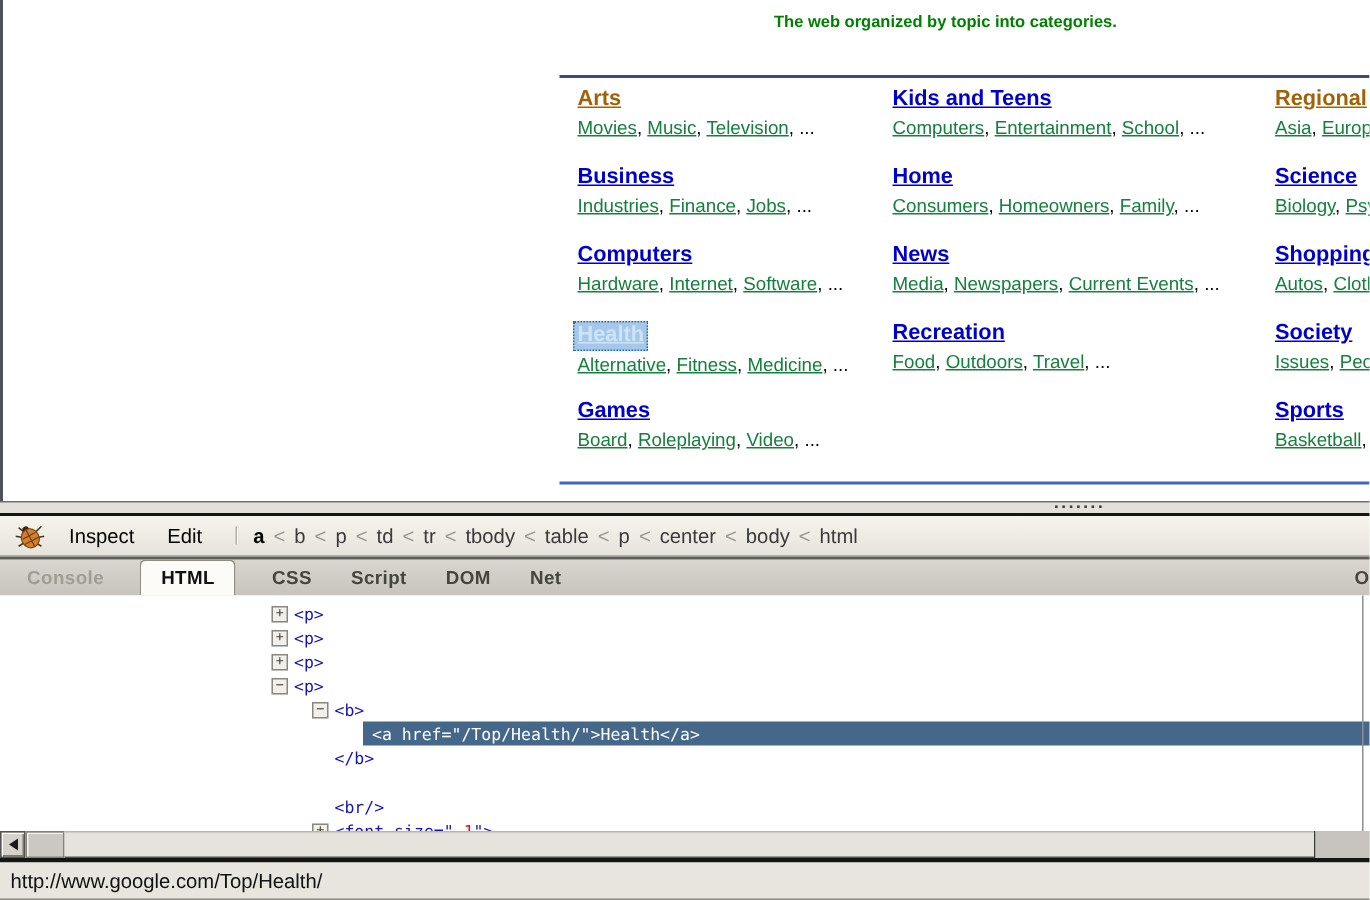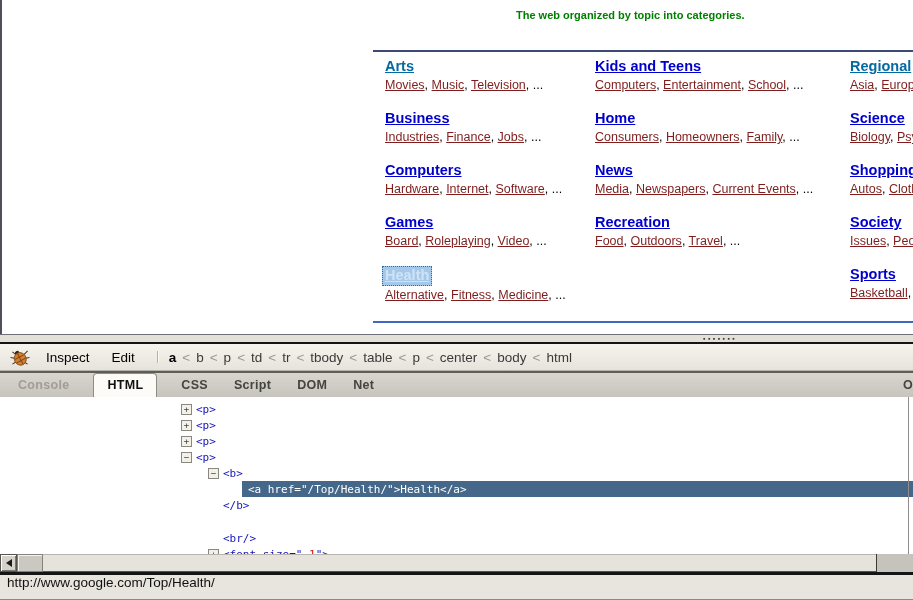--- a/index.html
+++ b/index.html
@@ -12,24 +12,24 @@
   .dir-hr{position:absolute;left:373px;width:540px;height:2px;}
   #hr-top{top:50px;background:#3e4a75;}
   #hr-bottom{top:321px;background:#3f66c4;}
   .dir-col{position:absolute;top:58px;}
   #dir-col-0{left:385px;width:210px;}
   #dir-col-1{left:595px;width:255px;}
   #dir-col-2{left:850px;width:220px;}
   .cat{height:35px;margin-bottom:17px;}
   .cat-h{display:block;height:18px;font-size:14.5px;font-weight:bold;color:#0000cc;
          text-decoration:underline;cursor:pointer;width:max-content;}
-  .cat-h.visited{color:#0369a1;}
+  .cat-h.visited{color:#a16207;}
   .cat-h.inspected{background:#a5c8ea;border:1px dotted #2e6bb0;color:#cfe3f6;padding:0 2px;margin-left:-3px;}
   .cat-s{font-size:12.5px;line-height:15px;margin-top:2px;color:#000;white-space:nowrap;}
-  .sub-link{color:#7f1d1d;text-decoration:underline;cursor:pointer;}
+  .sub-link{color:#15803d;text-decoration:underline;cursor:pointer;}
   .sep,.more{color:#000;}
   
   #splitter{position:absolute;left:0;top:334px;width:913px;height:8px;background:#e3e0d9;border-top:1px solid #70707a;box-sizing:border-box;}
   #splitter-dots{position:absolute;left:703px;top:0px;font-size:7px;letter-spacing:2.4px;color:#3e3e38;line-height:7px;}
   #fb-border-top{position:absolute;left:0;top:342px;width:913px;height:2px;background:#151515;}
   
   #fb-toolbar{position:absolute;left:0;top:344px;width:913px;height:27px;
               background:linear-gradient(#f7f4ee,#e6e3dc);border-bottom:1px solid #b5b2ab;
               box-sizing:border-box;display:flex;align-items:center;padding-left:8px;}
   #bug-icon{width:24px;height:19px;margin-right:14px;flex:none;}
@@ -69,21 +69,21 @@
   #sb-left-arrow{width:0;height:0;border-top:4px solid transparent;border-bottom:4px solid transparent;border-right:6px solid #1a1a1a;}
   #sb-thumb{position:absolute;left:17px;top:0;width:26px;height:18px;background:#cbc8c1;box-sizing:border-box;
             border:1px solid #84827b;box-shadow:inset 1px 1px 0 #f5f3ef;cursor:pointer;}
   #sb-track{position:absolute;left:43px;top:0;width:833px;height:18px;background:#e6e3dc;box-sizing:border-box;
             border-top:1px solid #b8b5ae;border-bottom:1px solid #55534d;cursor:pointer;}
   #sb-corner-line{position:absolute;left:876px;top:0;width:1px;height:18px;background:#3a3a36;}
   #sb-corner{position:absolute;left:877px;top:0;width:36px;height:18px;background:#c6c3bc;}
   #fb-border-bottom{position:absolute;left:0;top:572px;width:913px;height:3px;background:#151515;}
   
   #statusbar{position:absolute;left:0;top:575px;width:913px;height:25px;background:#e8e5de;box-sizing:border-box;
-             border-bottom:1px solid #8b8880;display:flex;align-items:flex-start;padding-left:7px;}
+             border-bottom:1px solid #8b8880;display:flex;align-items:center;padding-left:7px;}
   #status-url{font-size:13.5px;color:#111;}
 </style>
 </head>
 <body>
 
 <div id="content">
   <div id="left-border"></div>
   <div id="tagline">The web organized by topic into categories.</div>
   <div id="hr-top" class="dir-hr"></div>
   <div id="hr-bottom" class="dir-hr"></div>
@@ -94,26 +94,26 @@
       </div>
       <div class="cat">
         <a class="cat-h">Business</a>
         <div class="cat-s"><a class="sub-link">Industries</a><span class="sep">, </span><a class="sub-link">Finance</a><span class="sep">, </span><a class="sub-link">Jobs</a><span class="more">, ...</span></div>
       </div>
       <div class="cat">
         <a class="cat-h">Computers</a>
         <div class="cat-s"><a class="sub-link">Hardware</a><span class="sep">, </span><a class="sub-link">Internet</a><span class="sep">, </span><a class="sub-link">Software</a><span class="more">, ...</span></div>
       </div>
       <div class="cat">
+        <a class="cat-h inspected">Health</a>
+        <div class="cat-s"><a class="sub-link">Alternative</a><span class="sep">, </span><a class="sub-link">Fitness</a><span class="sep">, </span><a class="sub-link">Medicine</a><span class="more">, ...</span></div>
+      </div>
+      <div class="cat">
         <a class="cat-h">Games</a>
         <div class="cat-s"><a class="sub-link">Board</a><span class="sep">, </span><a class="sub-link">Roleplaying</a><span class="sep">, </span><a class="sub-link">Video</a><span class="more">, ...</span></div>
-      </div>
-      <div class="cat">
-        <a class="cat-h inspected">Health</a>
-        <div class="cat-s"><a class="sub-link">Alternative</a><span class="sep">, </span><a class="sub-link">Fitness</a><span class="sep">, </span><a class="sub-link">Medicine</a><span class="more">, ...</span></div>
       </div>
     </div>
   <div id="dir-col-1" class="dir-col">
       <div class="cat">
         <a class="cat-h">Kids and Teens</a>
         <div class="cat-s"><a class="sub-link">Computers</a><span class="sep">, </span><a class="sub-link">Entertainment</a><span class="sep">, </span><a class="sub-link">School</a><span class="more">, ...</span></div>
       </div>
       <div class="cat">
         <a class="cat-h">Home</a>
         <div class="cat-s"><a class="sub-link">Consumers</a><span class="sep">, </span><a class="sub-link">Homeowners</a><span class="sep">, </span><a class="sub-link">Family</a><span class="more">, ...</span></div>

